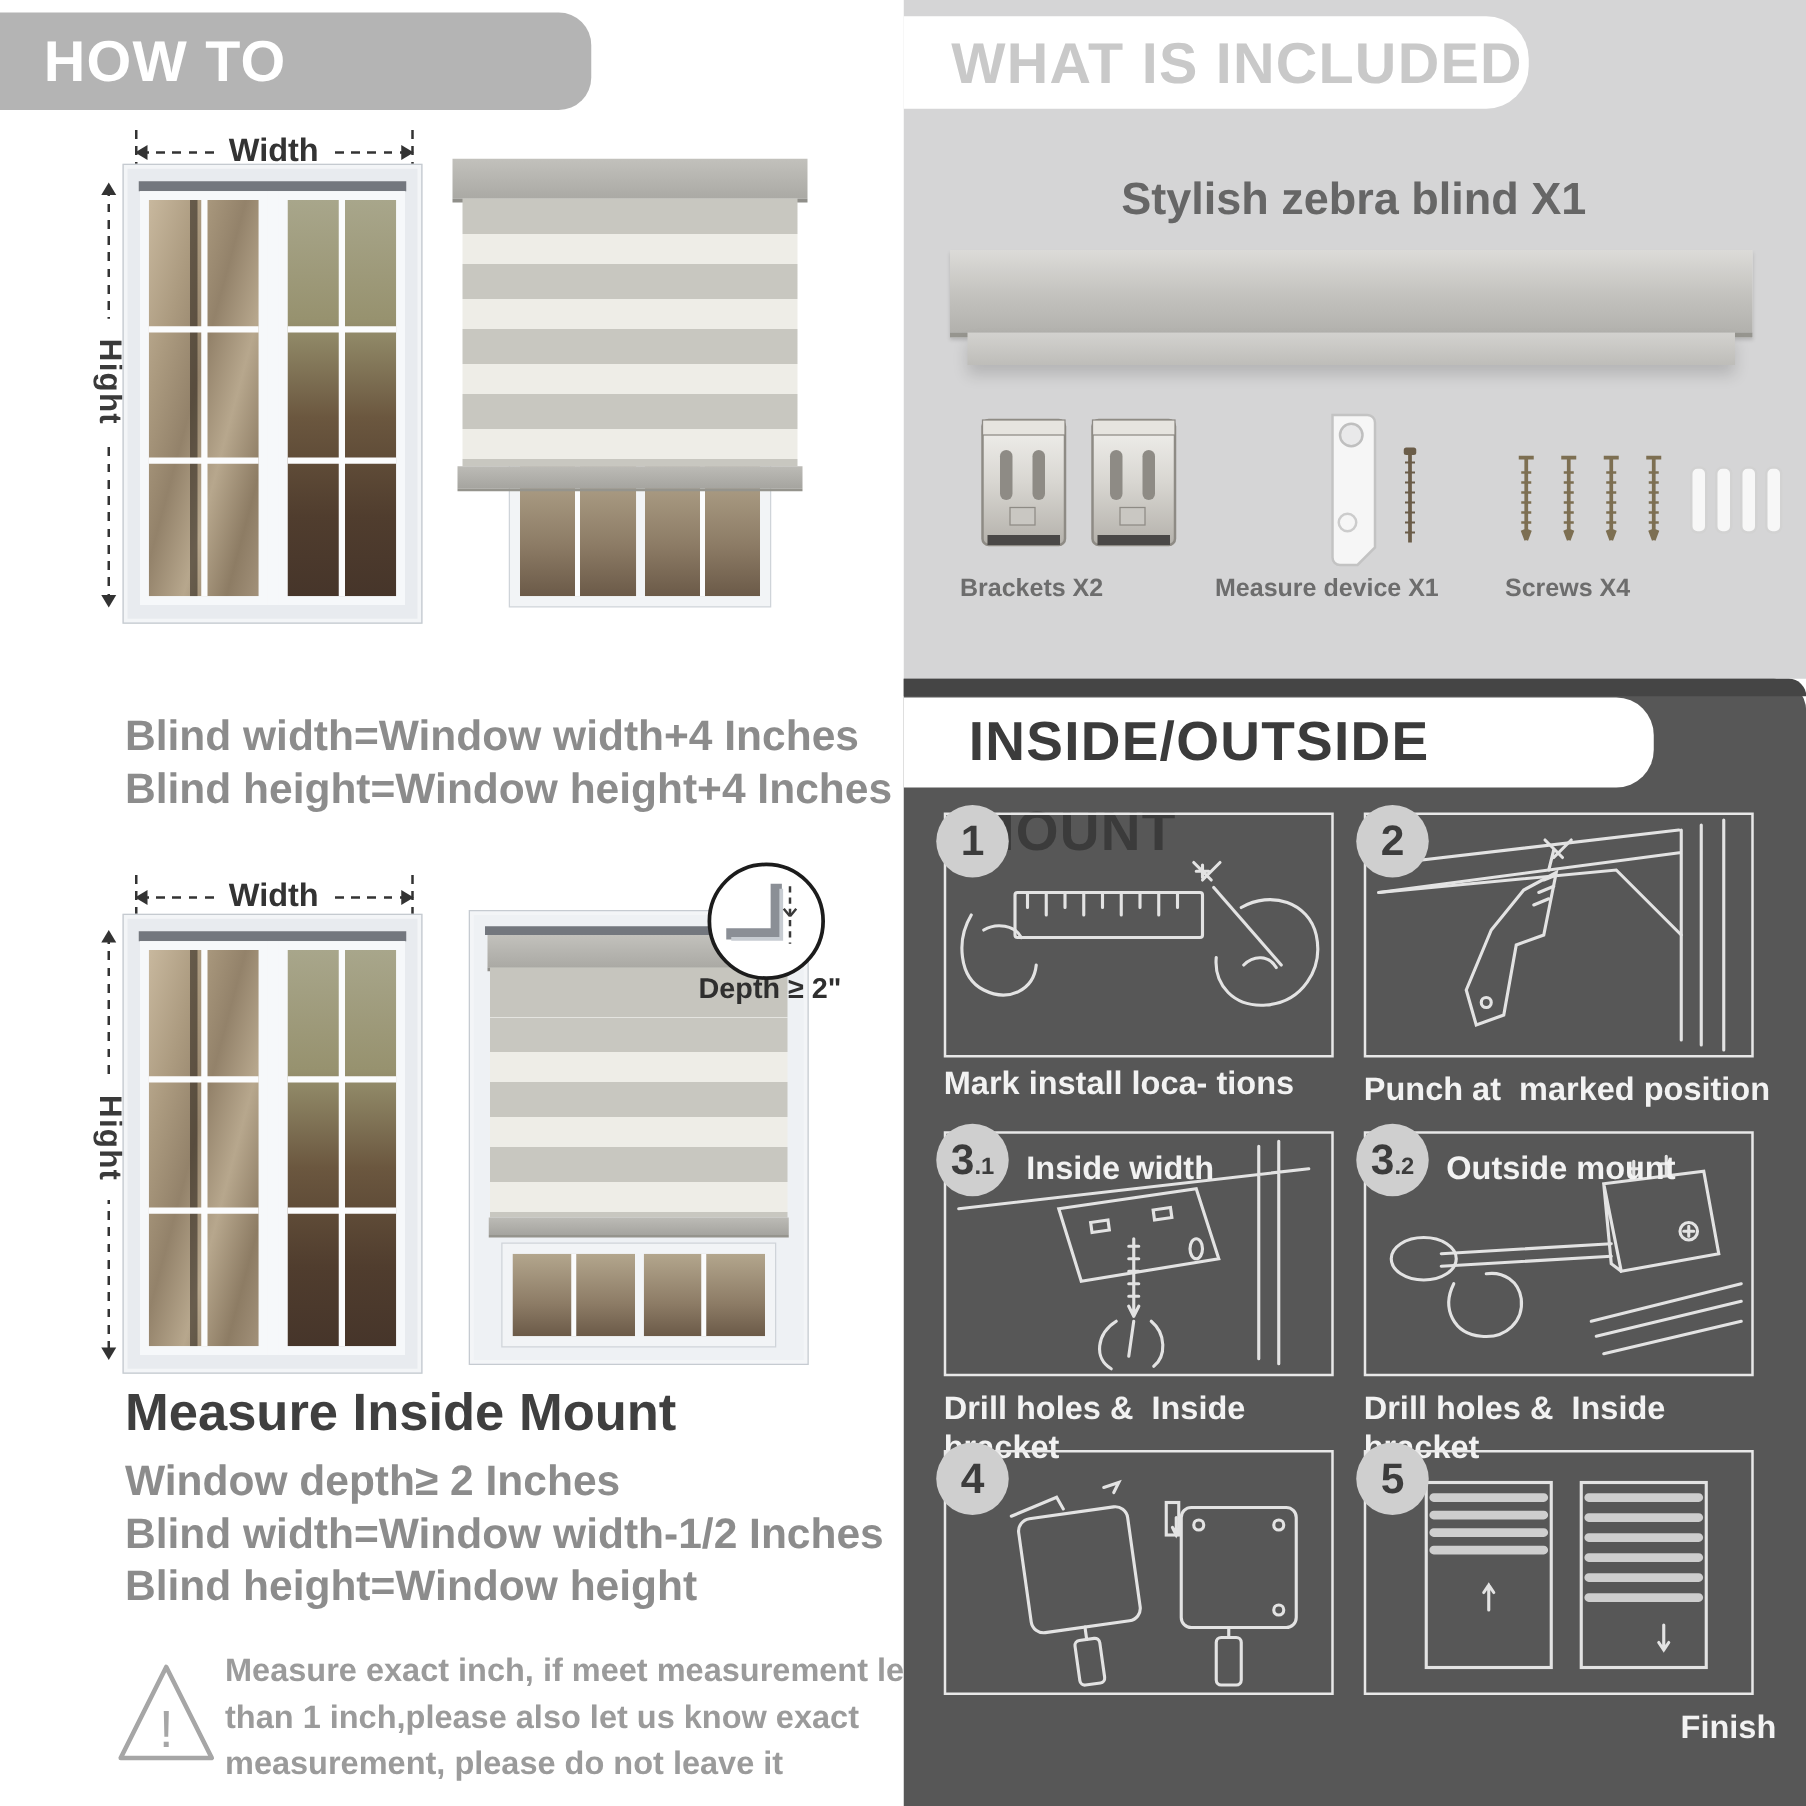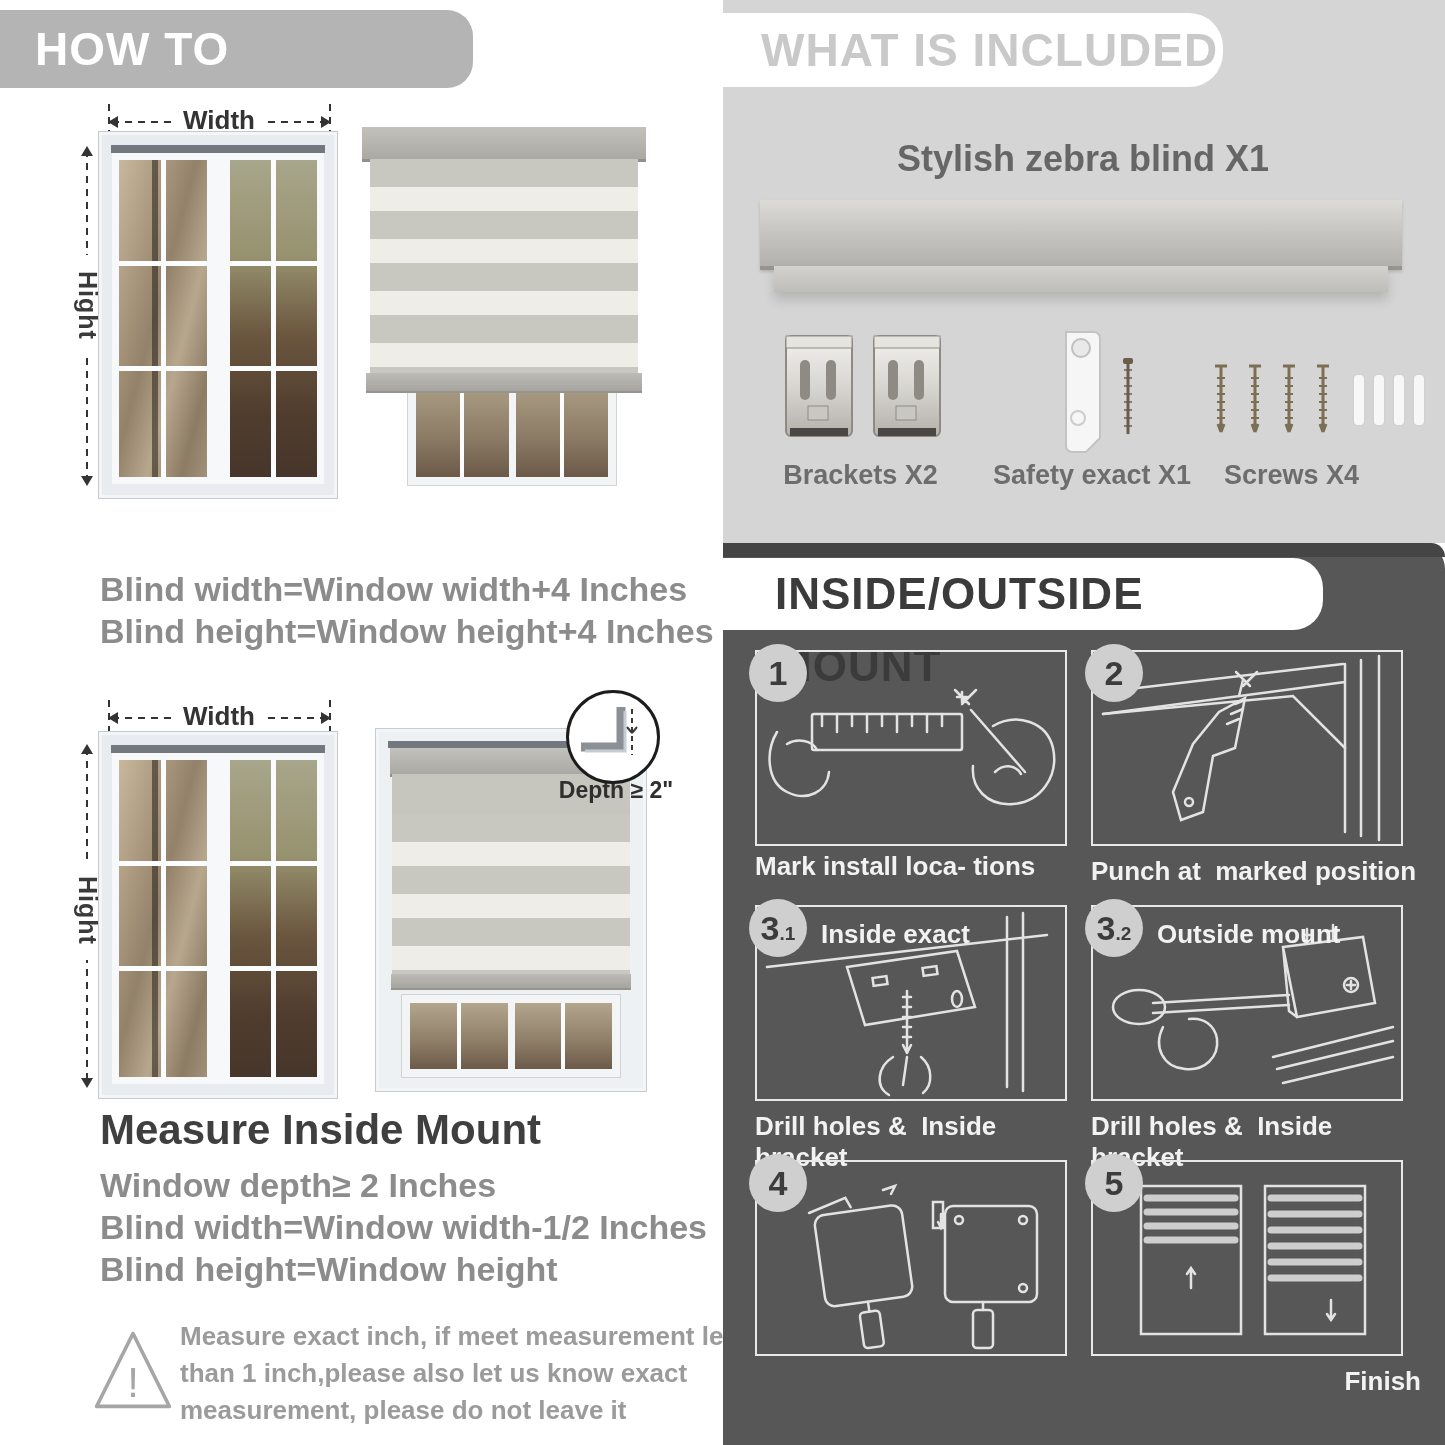--- a/index.html
+++ b/index.html
@@ -56,21 +56,21 @@
 
   
   .right-top{left:723px;top:0;width:722px;height:543px;background:#d5d5d6;}
   .included-header{left:723px;top:13px;width:500px;height:74px;background:#ffffff;
                    border-radius:0 34px 34px 0;color:#c9c9c9;font-size:46px;font-weight:bold;
                    line-height:74px;padding-left:38px;letter-spacing:1px;box-sizing:border-box;}
   .product-label{font-size:36px;font-weight:bold;color:#666666;text-align:center;}
   .headrail-main{background:linear-gradient(180deg,#dcdbd8 0%,#c3c2be 55%,#b2b1ad 100%);
                  border-bottom:4px solid #96958f;box-shadow:0 2px 3px rgba(0,0,0,.15);}
   .headrail-lip{background:linear-gradient(180deg,#d3d2cf,#bebdb9);box-shadow:0 8px 12px rgba(0,0,0,.15);}
-  .included-label{font-size:27px;font-weight:bold;color:#6d6d6d;text-align:center;}
+  .included-label{font-size:20px;font-weight:bold;color:#6d6d6d;text-align:left;}
 
   
   .dark-section{left:723px;top:543px;width:722px;height:902px;background:#575757;border-radius:0 26px 0 0;}
   .dark-top-strip{position:absolute;left:0;top:0;width:100%;height:14px;background:#454545;border-radius:0 26px 0 0;}
   .mount-header{position:absolute;left:0;top:15px;width:600px;height:72px;background:#ffffff;
                 border-radius:0 30px 30px 0;color:#3b3b3b;font-size:44px;font-weight:bold;
                 line-height:72px;padding-left:52px;letter-spacing:1px;box-sizing:border-box;}
   .step-panel{position:absolute;width:312px;height:196px;border:2px solid #e8e8e8;box-sizing:border-box;overflow:hidden;}
   .badge{position:absolute;left:-6px;top:-6px;width:58px;height:58px;border-radius:50%;background:#cfcfcf;
          display:flex;align-items:center;justify-content:center;color:#3c3c3c;font-weight:bold;font-size:34px;}
@@ -287,21 +287,21 @@
       <g fill="rgba(255,255,255,0.8)" stroke="#d2d2d2" stroke-width="2">
         <rect x="148" y="18" width="12" height="52" rx="5"></rect>
         <rect x="168" y="18" width="12" height="52" rx="5"></rect>
         <rect x="188" y="18" width="12" height="52" rx="5"></rect>
         <rect x="208" y="18" width="12" height="52" rx="5"></rect>
       </g>
     </svg>
   </div>
 
   <div class="abs included-label" style="left:768px;top:460px;width:185px;">Brackets X2</div>
-  <div class="abs included-label" style="left:972px;top:460px;width:240px;">Safety exact X1</div>
+  <div class="abs included-label" style="left:972px;top:460px;width:240px;">Measure device X1</div>
   <div class="abs included-label" style="left:1204px;top:460px;width:175px;">Screws X4</div>
 
   <div class="abs dark-section">
     <div class="dark-top-strip"></div>
     <div class="mount-header">INSIDE/OUTSIDE MOUNT</div>
 
     <div class="step-panel" style="left:32px;top:107px;">
       <svg class="art" width="308" height="192" viewBox="0 0 308 192">
         <g stroke="#e3e3e3" stroke-width="2.5" fill="none" stroke-linecap="round">
           <rect x="55" y="62" width="150" height="36" rx="2"></rect>
@@ -349,21 +349,21 @@
           <ellipse cx="200" cy="92" rx="5" ry="8"></ellipse>
           <path d="M150 84 v62 M146 90 h8 M146 100 h8 M146 110 h8 M146 120 h8 M146 130 h8 M150 146 l-4 -8 M150 146 l4 -8"></path>
           <path d="M150 150 L146 178 M136 150 C 120 160 118 180 132 188 M164 150 C 176 160 176 178 166 186"></path>
         </g>
       </svg>
     </div>
     <div class="abs badge" style="left:26px;top:356px;">
       <span>3</span>
         <span class="sub">.1</span>
     </div>
-    <div class="step-title" style="left:98px;top:376px;">Inside exact</div>
+    <div class="step-title" style="left:98px;top:376px;">Inside width</div>
     <div class="caption" style="left:32px;top:568px;">Drill holes &amp;  Inside bracket</div>
 
     <div class="step-panel" style="left:368px;top:362px;">
       <svg class="art" width="308" height="192" viewBox="0 0 308 192">
         <g stroke="#e3e3e3" stroke-width="2.5" fill="none" stroke-linecap="round">
           <path d="M180 150 L300 120 M184 162 L300 134 M190 176 L300 150"></path>
           <path d="M190 40 L270 30 L282 96 L204 110 Z M190 40 L196 104 L204 110"></path>
           <path d="M214 22 l0 14 M210 28 h8 M240 18 l0 14 M236 24 h8"></path>
           <circle cx="258" cy="78" r="7"></circle>
             <path d="M254 78 h8 M258 74 v8"></path>

